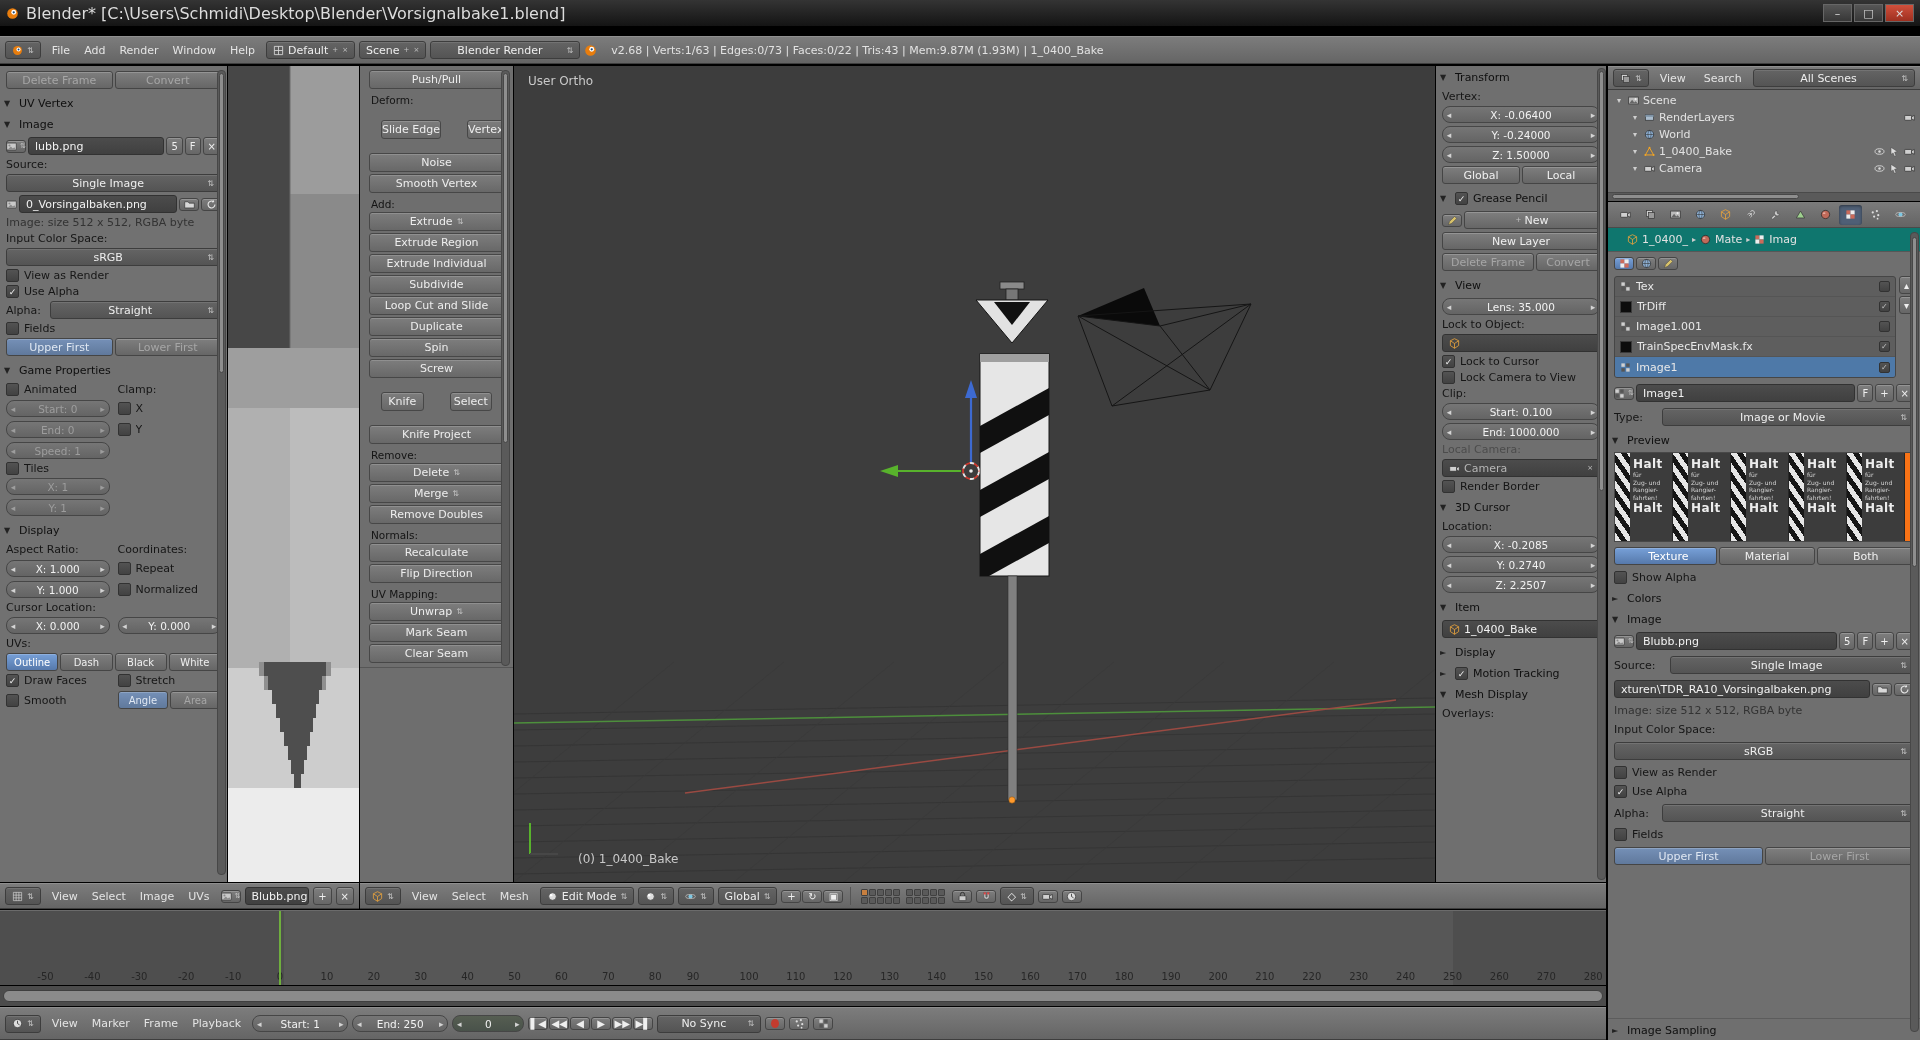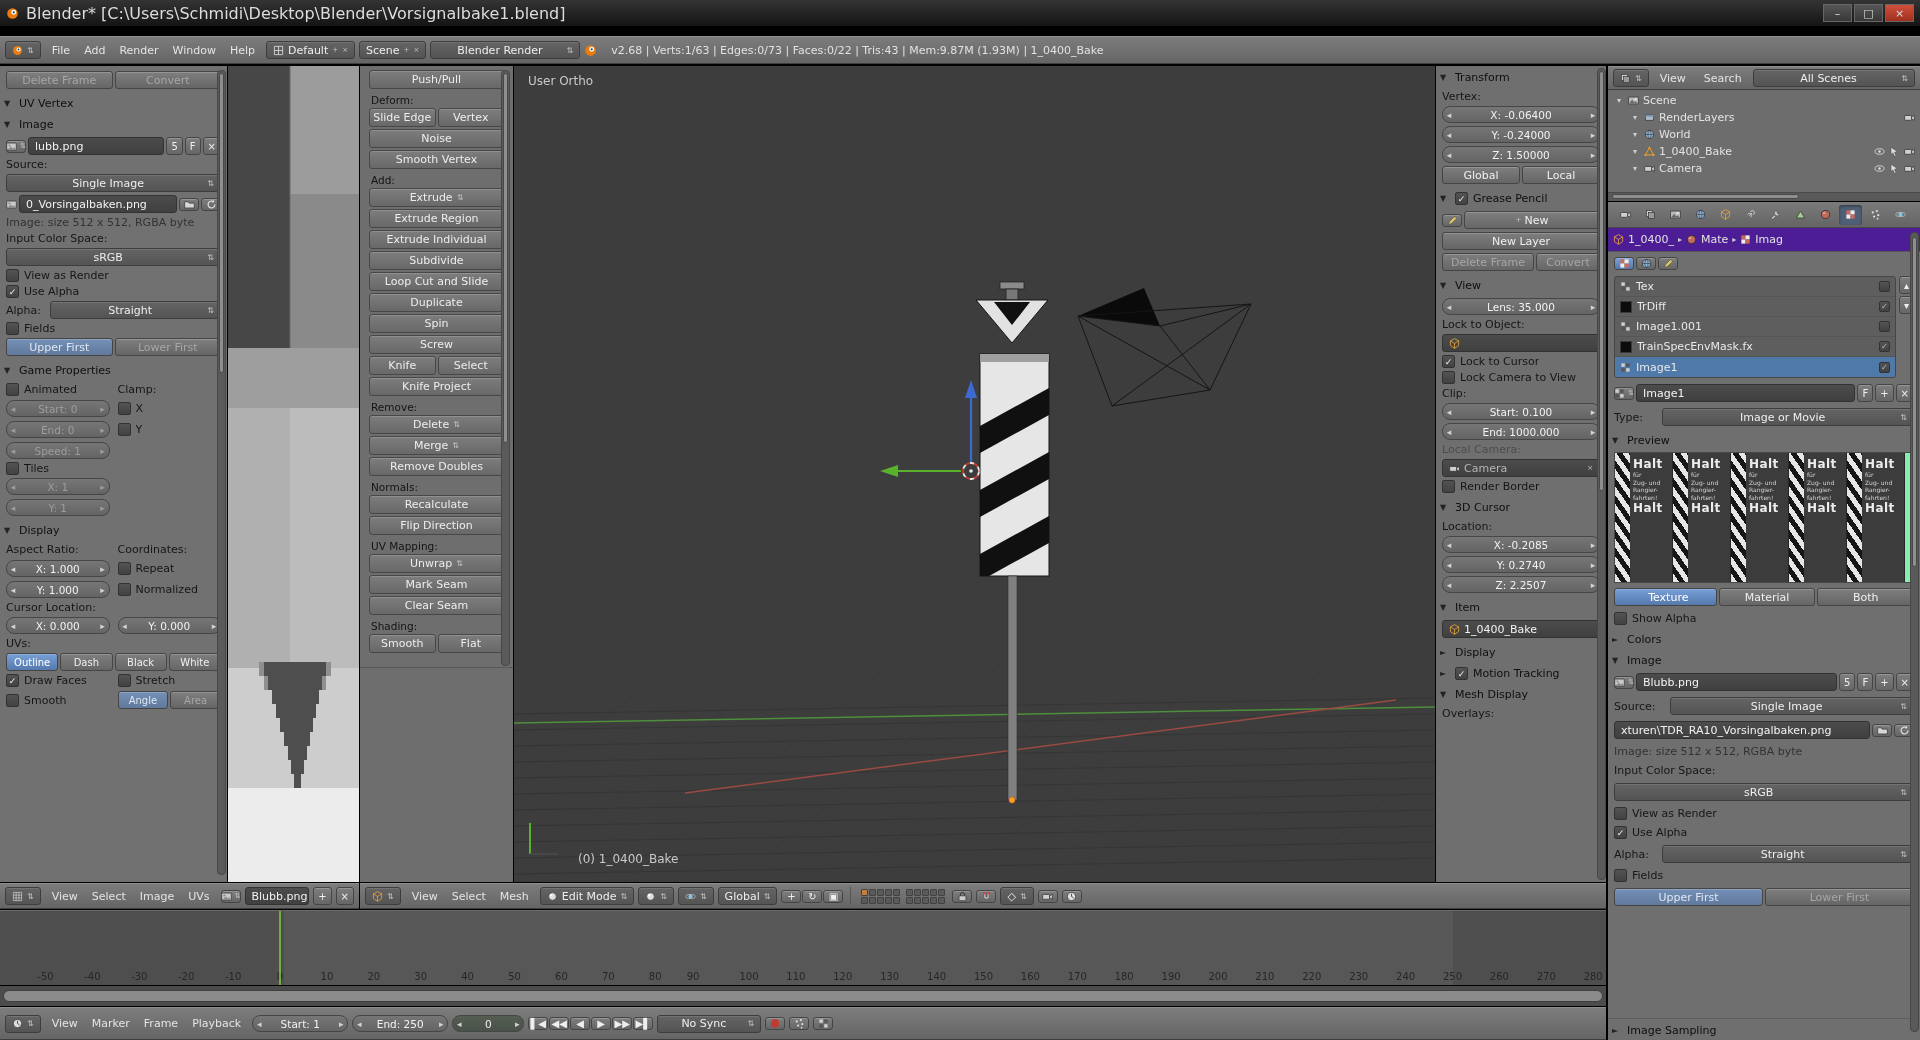--- a/index.html
+++ b/index.html
@@ -68,21 +68,21 @@
 .ttracks{left:0;top:910px;width:1606px;height:75px;background:#575757;border-top:1px solid #6b6b6b;}
 .tscroll{left:0;top:986px;width:1606px;height:20px;background:#4c4c4c;display:flex;align-items:center;padding:0 3px;}
 .theader{left:0;top:1007px;width:1606px;height:33px;}
 .outliner{left:1608px;top:66px;width:312px;height:135px;background:#6d6d6d;display:flex;flex-direction:column;}
 .propseditor{left:1608px;top:202px;width:312px;height:838px;background:#6f6f6f;display:flex;flex-direction:column;}
 
 
 .ts-items{height:602px;overflow:hidden;border-bottom:1px solid #565656;padding-top:2px;}
 .ts-btn{height:19px;margin:2px 9px;display:flex;align-items:center;justify-content:center;gap:4px;border-radius:3px;background:linear-gradient(#7d7d7d,#686868);border:1px solid #474747;color:#ededed;font-size:11px;box-shadow:inset 0 1px 0 rgba(255,255,255,.15);white-space:nowrap;}
 .ts-row{display:flex;margin:2px 9px;gap:2px;}
-.ts-row .ts-btn{margin:0;flex:1;}
+.ts-row .ts-btn{margin:12px;flex:1;}
 .ts-label{color:#141414;font-size:10.5px;margin:5px 11px 1px;}
 .vscroll{position:absolute;width:9px;background:#5a5a5a;border:1px solid #474747;border-radius:4px;}
 .vh{position:absolute;left:1px;right:1px;border-radius:4px;background:#8e8e8e;border:1px solid #474747;}
 
 
 .vpsvg{position:absolute;left:0;top:0;width:100%;height:100%;}
 .vp-label{position:absolute;color:#c9c9c9;font-size:12px;white-space:nowrap;}
 
 
 .ol-rows{flex:1;padding-top:2px;}
@@ -90,33 +90,33 @@
 .ol-label{flex:1;white-space:nowrap;overflow:hidden;}
 .ol-tgl{color:#cfcfcf;font-size:8px;width:10px;text-align:center;flex:none;}
 .ol-trail{display:flex;gap:4px;margin-right:5px;}
 .ol-hscroll{height:9px;background:#5a5a5a;border-top:1px solid #4a4a4a;margin:0;}
 .ol-hscroll .hh{height:5px;width:60%;margin:1px 4px;background:#8e8e8e;border-radius:3px;border:1px solid #474747;}
 
 
 .ptabs{height:26px;background:linear-gradient(#7b7b7b,#646464);border-bottom:1px solid #4a4a4a;display:flex;align-items:center;gap:2px;padding:0 6px;flex:none;}
 .ptab{width:23px;height:20px;display:flex;align-items:center;justify-content:center;border-radius:3px;}
 .ptab.active{background:#4f5f76;box-shadow:inset 0 1px 3px rgba(0,0,0,.45);}
-.pcontext{display:flex;align-items:center;gap:4px;height:24px;padding:0 5px;background:#4c1d95;border-bottom:1px solid #575757;color:#e2e2e2;flex:none;font-size:11px;}
+.pcontext{display:flex;align-items:center;gap:4px;height:24px;padding:0 19px;background:#0f766e;border-bottom:1px solid #575757;color:#e2e2e2;flex:none;font-size:11px;}
 .bcsep{color:#cfcfcf;font-size:8px;}
 .pbody{flex:1;display:flex;flex-direction:column;min-height:0;padding-top:2px;}
 .slotwrap{display:flex;gap:3px;margin:3px 6px;}
 .slotlist{flex:1;background:#5e5e5e;border:1px solid #464646;border-radius:3px;overflow:hidden;}
 .slot-row{display:flex;align-items:center;gap:5px;height:20px;padding:0 5px;color:#e8e8e8;border-bottom:1px solid #555;font-size:11px;}
 .slot-row:last-child{border-bottom:none;}
 .slot-row.sel{background:#4e79a8;}
 .slot-row .cbox{margin-left:auto;}
 .slot-label{white-space:nowrap;overflow:hidden;}
 .swatch{width:12px;height:12px;background:#0c0c0c;border:1px solid #3a3a3a;flex:none;}
 .slotside{display:flex;flex-direction:column;gap:2px;}
-.previews{display:flex;height:131px;overflow:hidden;margin:2px 6px;border:1px solid #484848;background:#86efac;}
+.previews{display:flex;height:90px;overflow:hidden;margin:2px 6px;border:1px solid #484848;background:#f97316;}
 .ptile{flex:none;width:58px;display:flex;background:#3c3c3c;border-right:1px solid #262626;}
 .ptile-stripes{width:15px;background:repeating-linear-gradient(55deg,#e6e6e6 0 5px,#161616 5px 10px);}
 .ptile-tx{flex:1;padding:4px 3px;color:#ececec;overflow:hidden;}
 .ptile-word{font-size:12px;font-weight:bold;letter-spacing:.4px;}
 .ptile-line{font-size:6px;line-height:7.5px;color:#d6d6d6;white-space:nowrap;}
 .btnrow{gap:2px;}
 .psampling{margin-top:auto;border-top:1px solid #5c5c5c;}
 
 
 .tickwrap{position:absolute;left:0;top:0;width:100%;height:100%;}

